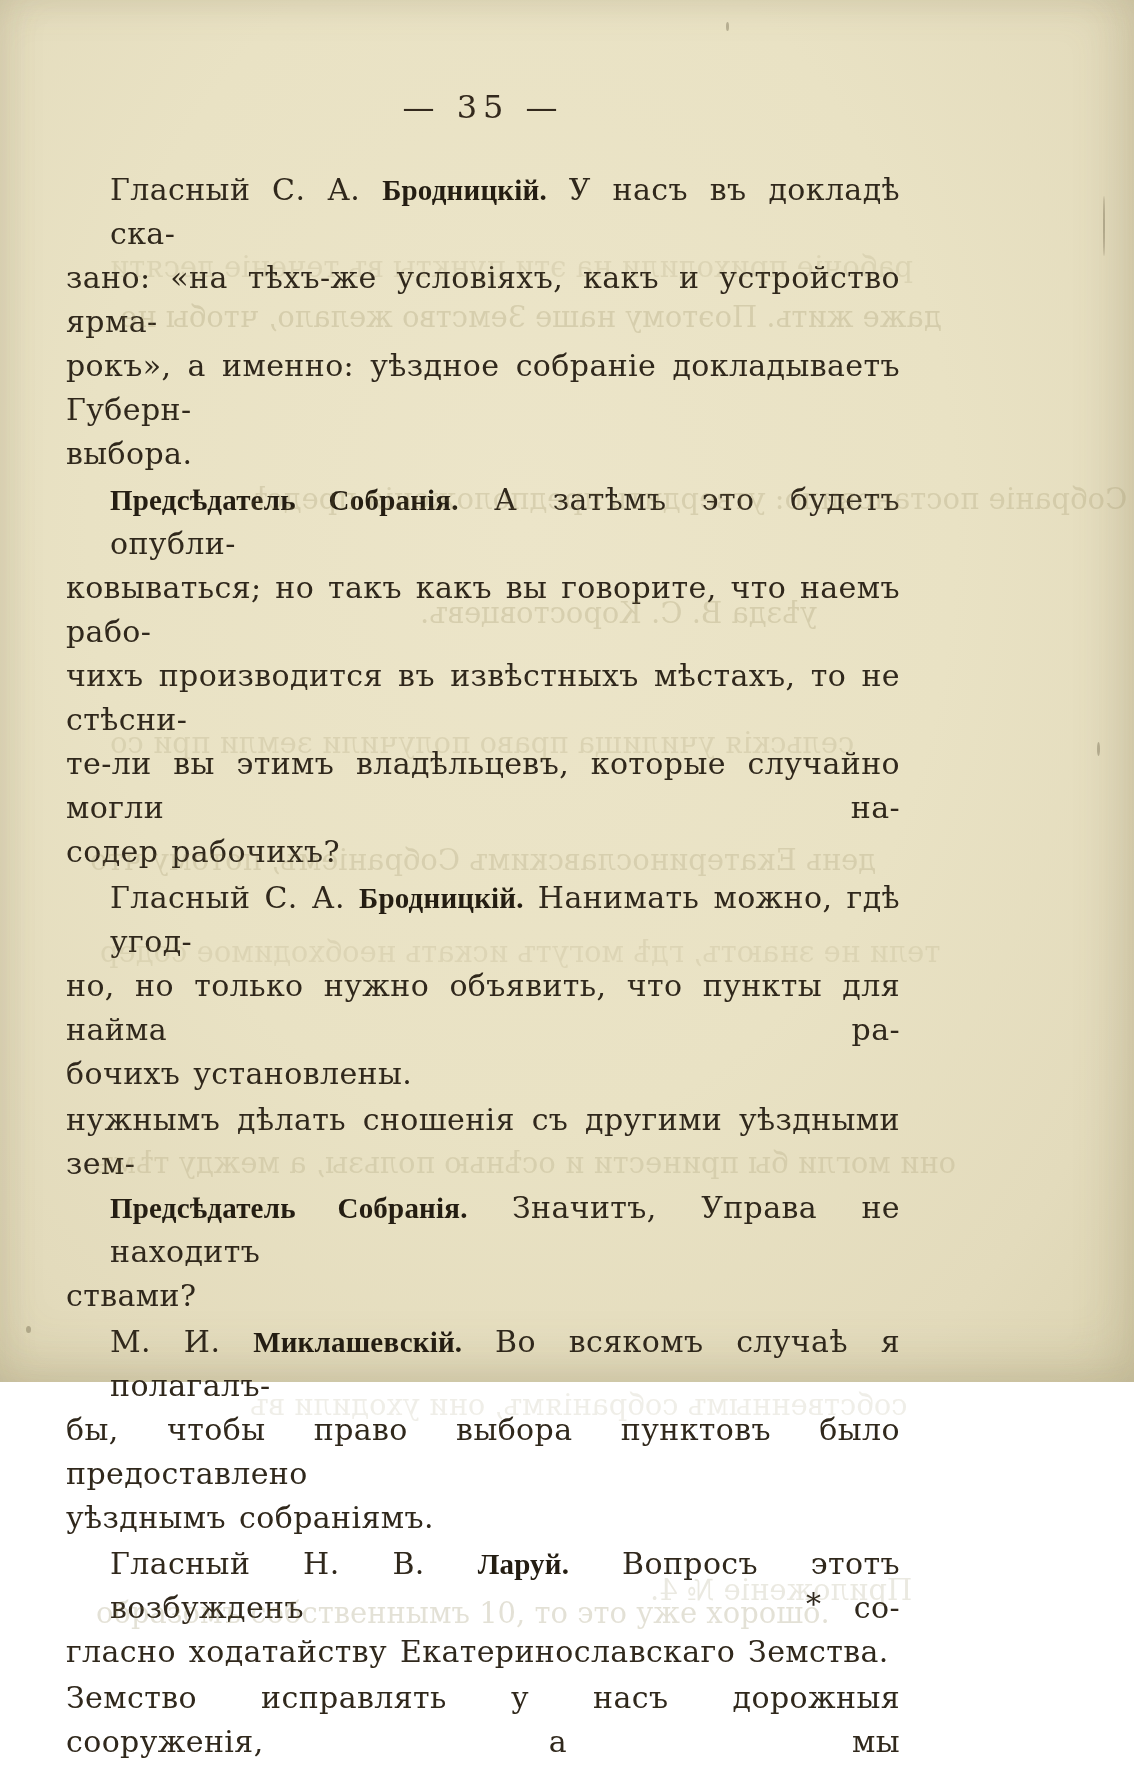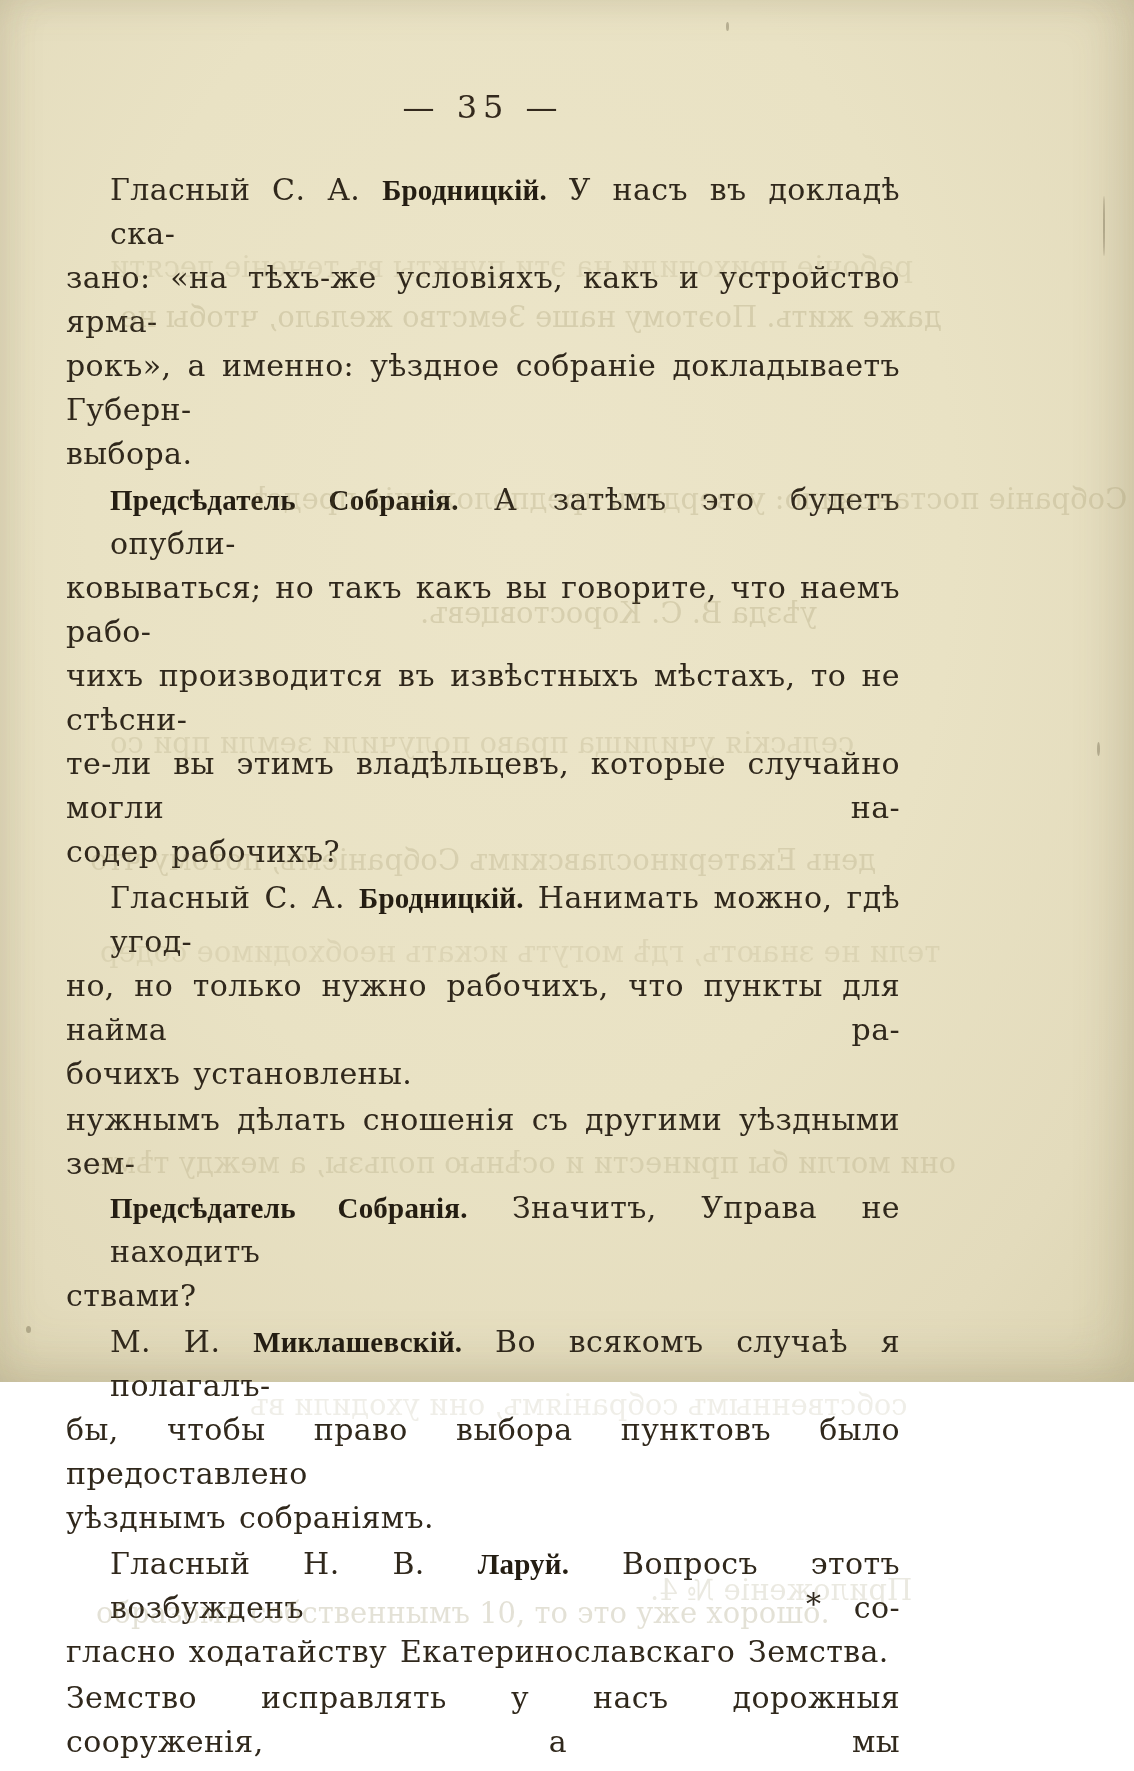--- a/index.html
+++ b/index.html
@@ -88,21 +88,21 @@
       </div>
       <div class="paragraph">
         <div class="text-line firstline"><span class="speaker-name">Предсѣдатель Собранія.</span><span> А затѣмъ это будетъ опубли-</span></div>
         <div class="text-line"><span>ковываться; но такъ какъ вы говорите, что наемъ рабо-</span></div>
         <div class="text-line"><span>чихъ производится въ извѣстныхъ мѣстахъ, то не стѣсни-</span></div>
         <div class="text-line"><span>те-ли вы этимъ владѣльцевъ, которые случайно могли на-</span></div>
         <div class="text-line lastline"><span>содер рабочихъ?</span></div>
       </div>
       <div class="paragraph">
         <div class="text-line firstline"><span>Гласный С. А. </span><span class="speaker-name">Бродницкій.</span><span> Нанимать можно, гдѣ угод-</span></div>
-        <div class="text-line"><span>но, но только нужно рабочихъ, что пункты для найма ра-</span></div>
+        <div class="text-line"><span>но, но только нужно объявить, что пункты для найма ра-</span></div>
         <div class="text-line lastline"><span>бочихъ установлены.</span></div>
       </div>
       <div class="paragraph">
         <div class="text-line"><span>нужнымъ дѣлать сношенія съ другими уѣздными зем-</span></div>
         <div class="text-line firstline"><span class="speaker-name">Предсѣдатель Собранія.</span><span> Значитъ, Управа не находитъ</span></div>
         <div class="text-line lastline"><span>ствами?</span></div>
       </div>
       <div class="paragraph">
         <div class="text-line firstline"><span>М. И. </span><span class="speaker-name">Миклашевскій.</span><span> Во всякомъ случаѣ я полагалъ-</span></div>
         <div class="text-line"><span>бы, чтобы право выбора пунктовъ было предоставлено</span></div>

